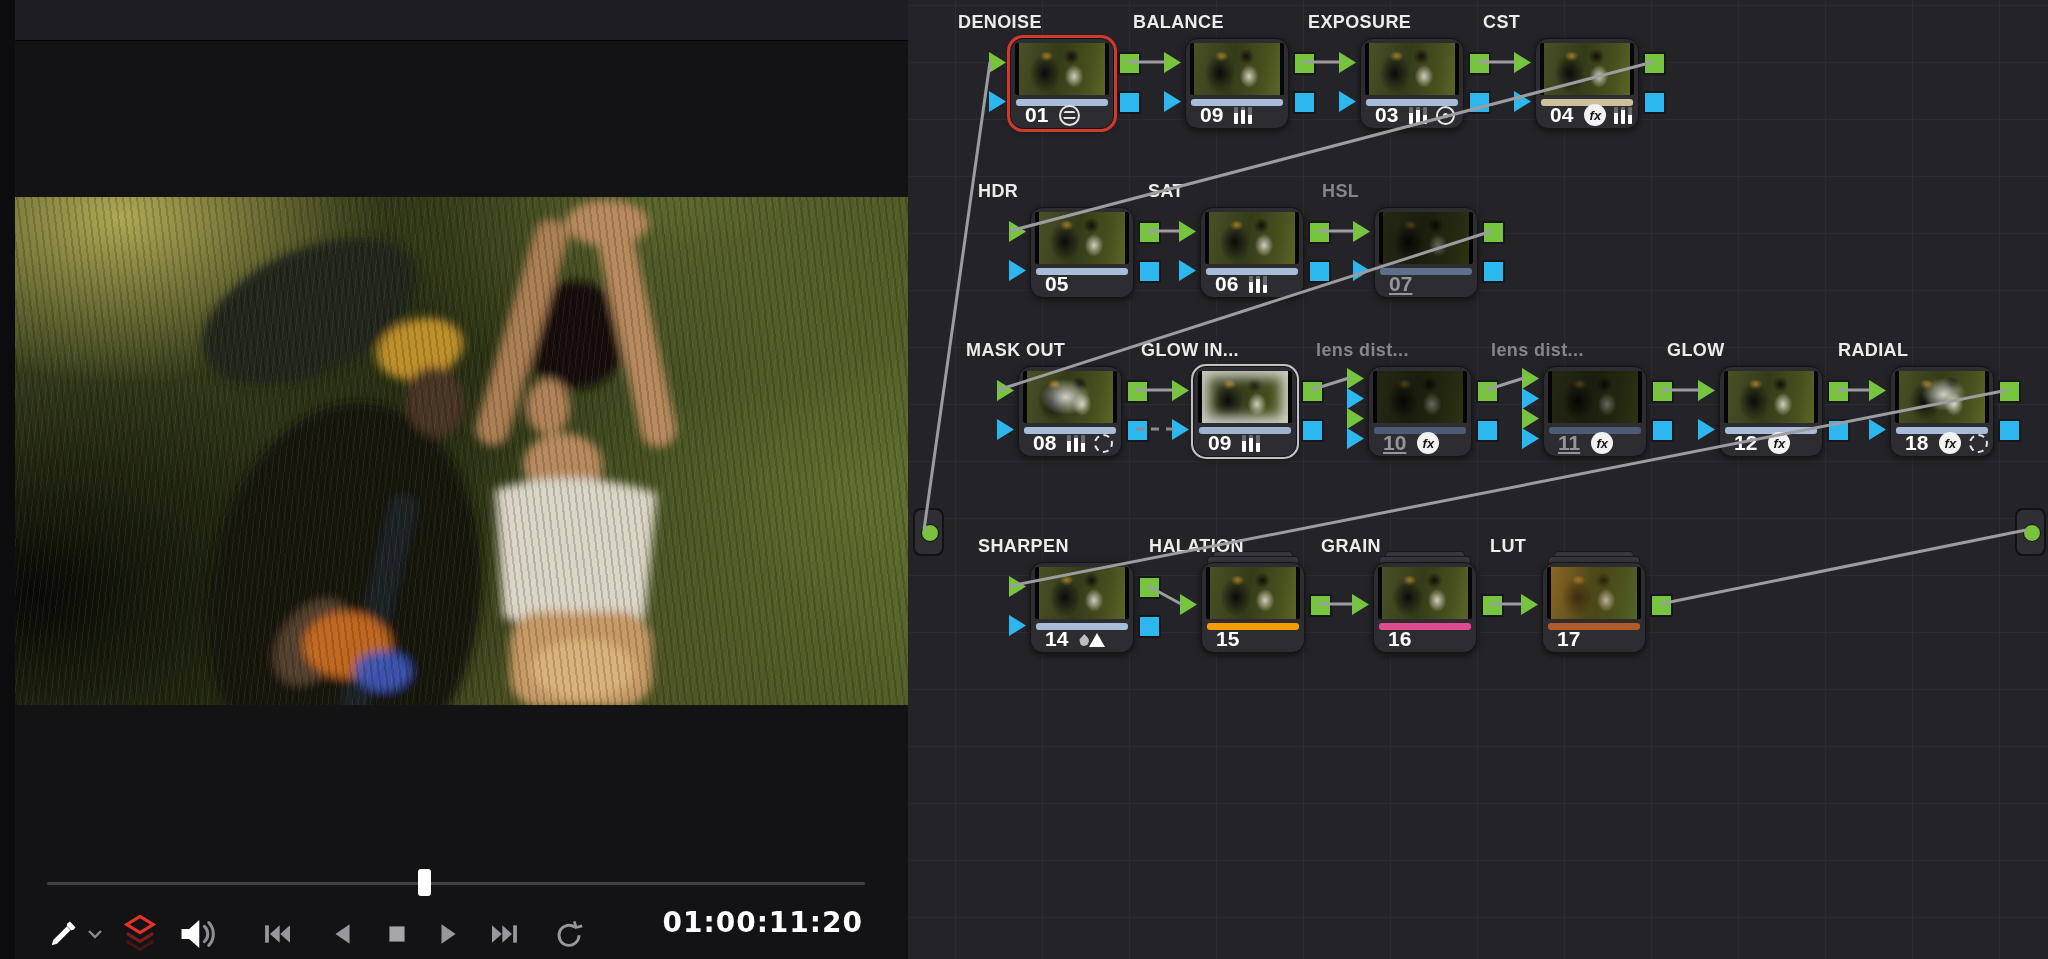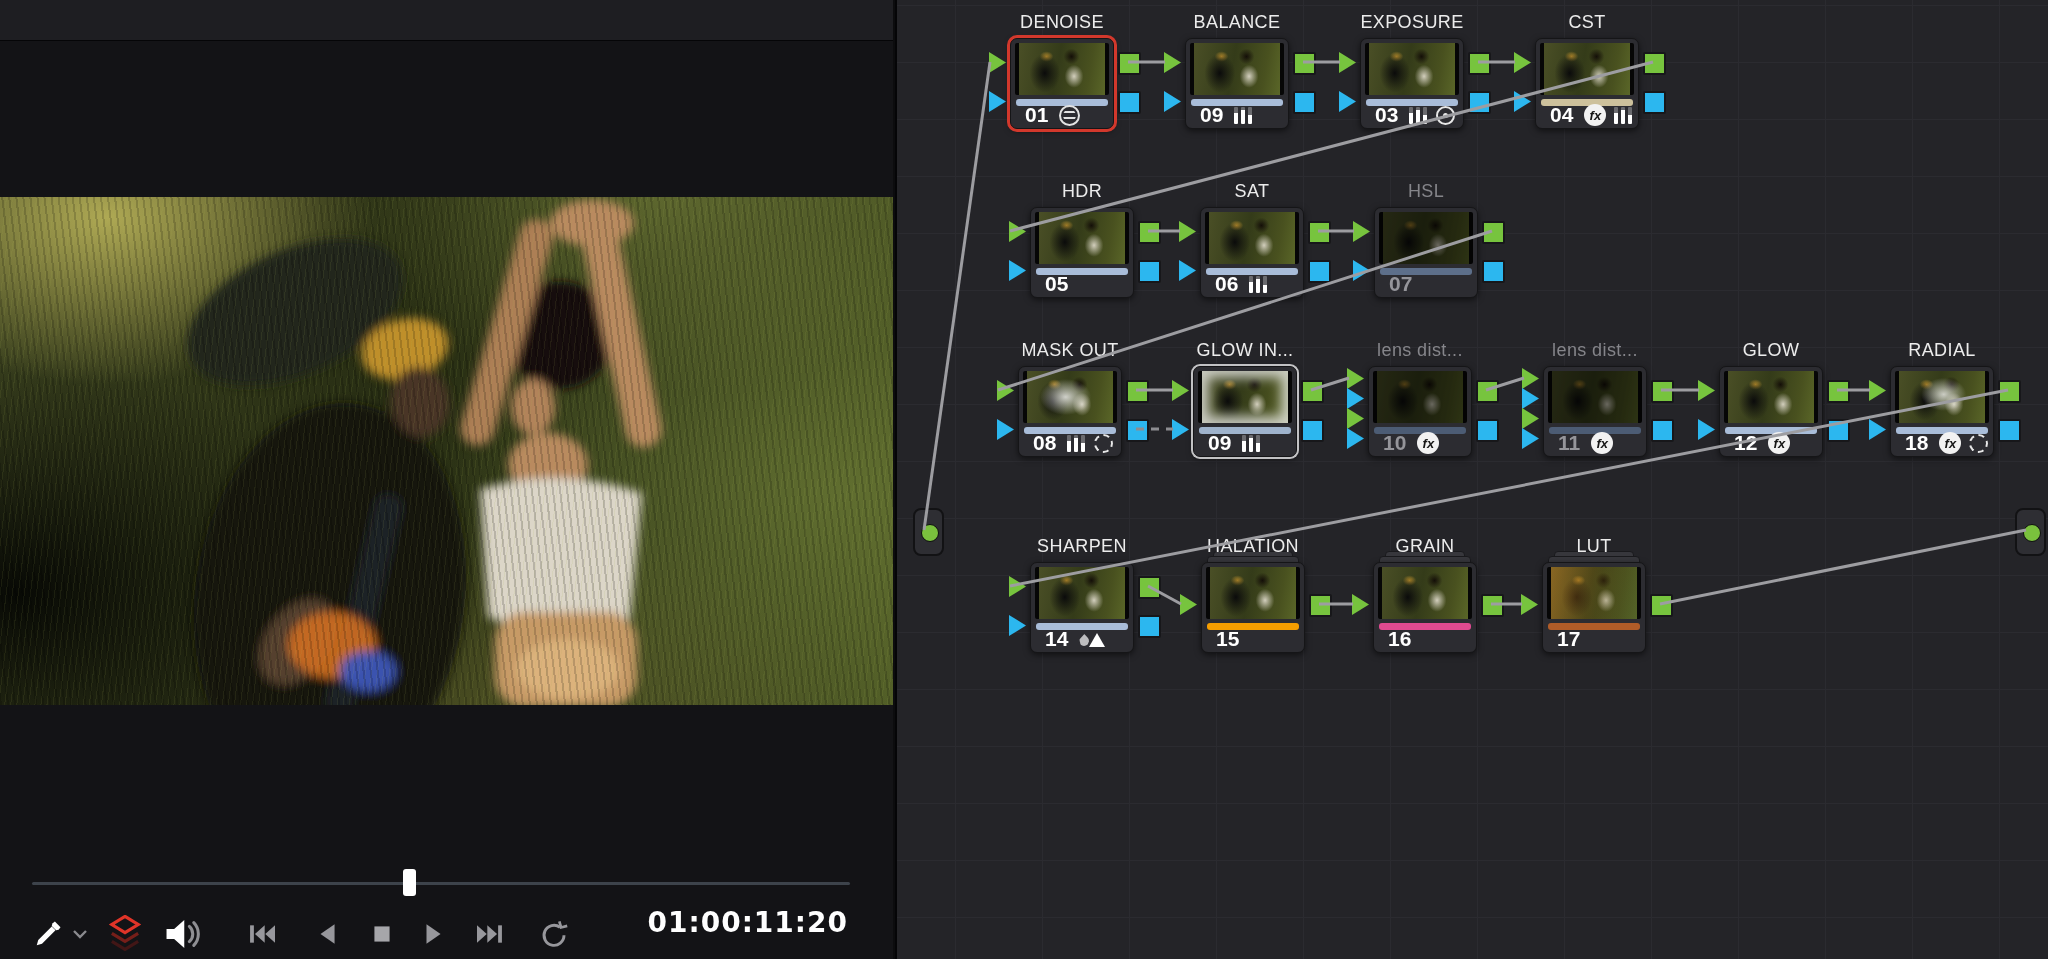--- a/index.html
+++ b/index.html
@@ -1,20 +1,20 @@
 <!DOCTYPE html>
 <html><head>
 <meta charset="utf-8">
 <style>
   html,body{margin:0;padding:0;background:#0c0c0e;}
   body{width:2048px;height:959px;position:relative;overflow:hidden;
        font-family:"Liberation Sans",sans-serif;-webkit-font-smoothing:antialiased;}
 
   
-  .viewer{position:absolute;left:0;top:0;width:893px;height:959px;background:#131316;z-index:3;}
+  .viewer{position:absolute;left:15px;top:0;width:893px;height:959px;background:#131316;z-index:3;}
   .viewer-topbar{position:absolute;left:0;top:0;width:893px;height:40px;background:#1e1e22;border-bottom:1px solid #050507;}
   .video{position:absolute;left:0;top:197px;width:893px;height:508px;overflow:hidden;
     background:
       radial-gradient(430px 270px at 12% 4%, rgba(196,188,94,.85), rgba(196,188,94,0) 62%),
       radial-gradient(520px 300px at 74% 0%, rgba(125,136,62,.55), transparent 65%),
       radial-gradient(640px 430px at 94% 58%, rgba(116,132,58,.55), transparent 62%),
       radial-gradient(520px 320px at 58% 102%, rgba(122,118,52,.38), transparent 65%),
       radial-gradient(460px 330px at 2% 78%, rgba(4,5,3,.92), transparent 72%),
       linear-gradient(100deg,#39401e,#272d13 45%,#3c451e 75%,#4e5a25);}
   .video::after{content:"";position:absolute;inset:0;
@@ -41,26 +41,26 @@
   #wires{position:absolute;left:0;top:0;width:2048px;height:959px;z-index:1;pointer-events:none;}
   #wires line{stroke:#9d9da1;stroke-width:3;}
   #wires line.dashed{stroke:#8d8d91;stroke-dasharray:8 7;}
 
   .io-dot{position:absolute;width:27px;height:44px;background:#2e2e33;border:2px solid #121214;
           border-radius:8px;z-index:2;}
   .io-dot i{position:absolute;left:50%;top:50%;width:16px;height:16px;margin:-8px 0 0 -8px;
             background:#7ac13d;border-radius:50%;border:1px solid #0e0e10;}
 
   .node{position:absolute;width:104px;height:91px;z-index:2;}
-  .n-body{position:absolute;inset:0;background:#2c2c31;border:1px solid #151517;border-radius:7px;
+  .n-body{position:absolute;inset:0;background:#2c2c31;border:1px solid #151517;border-radius:13px;
           box-shadow:0 2px 6px rgba(0,0,0,.55);}
   .node.selected .n-body{box-shadow:0 0 0 3px #d2382c,0 2px 6px rgba(0,0,0,.55);}
   .node.highlight .n-body{box-shadow:0 0 0 2px #c2c2c4,0 2px 6px rgba(0,0,0,.55);}
-  .n-label{position:absolute;bottom:calc(100% + 5px);left:-50%;width:200%;text-align:center;
-           color:#ececec;font-size:18px;font-weight:400;letter-spacing:.4px;white-space:nowrap;}
+  .n-label{position:absolute;bottom:calc(100% + 5px);left:-50%;width:200%;text-align:left;
+           color:#ececec;font-size:18px;font-weight:700;letter-spacing:.4px;white-space:nowrap;}
   .node.dimmed .n-label{color:#85858a;}
   .thumb{position:absolute;left:4px;right:4px;top:4px;height:52px;border-radius:2px;
     border-left:4px solid #060606;border-right:4px solid #060606;background-color:#20240f;
     background-image:
       radial-gradient(22px 28px at 30% 58%, rgba(8,8,10,.95), rgba(8,8,10,0) 70%),
       radial-gradient(9px 7px at 32% 26%, rgba(193,146,45,.9), transparent 75%),
       radial-gradient(11px 11px at 61% 26%, rgba(18,12,7,.95), transparent 72%),
       radial-gradient(13px 16px at 64% 64%, rgba(226,221,206,.9), transparent 72%),
       linear-gradient(100deg,#4a4f26,#343b19 45%,#49511f 80%,#5a6628);}
   .node.dimmed .thumb{filter:brightness(.5);}
@@ -71,21 +71,21 @@
       box-shadow:inset 0 0 12px 7px rgba(232,232,230,.8);}
   .thumb.glowcenter::after{content:"";position:absolute;inset:0;
       background:radial-gradient(30px 22px at 52% 45%, rgba(240,240,238,.8), transparent 75%);}
   .thumb.warm::after{content:"";position:absolute;inset:0;
       background:linear-gradient(100deg, rgba(214,130,30,.45), rgba(120,90,20,.25) 55%, rgba(60,90,40,.2));}
   .thumb::before{content:"";position:absolute;inset:0;}
   .n-bar{position:absolute;left:5px;right:5px;top:60px;height:7px;border-radius:3px;background:#a9bdd9;}
   .n-strip{position:absolute;left:0;right:0;bottom:0;height:26px;display:flex;align-items:center;
            padding-left:14px;gap:11px;}
   .n-num{color:#fff;font-size:21px;font-weight:700;}
-  .node.dimmed .n-num{color:#95959a;}
+  .node.dimmed .n-num{color:#95959a;text-decoration:underline;}
   .n-icons{display:flex;align-items:center;gap:8px;}
 
   
   .p-tri{position:absolute;width:17px;height:21px;clip-path:polygon(0 0,100% 50%,0 100%);
          filter:drop-shadow(0 0 1px #0a0a0a);}
   .p-sq{position:absolute;width:19px;height:19px;border:2px solid #17171a;border-radius:2px;}
   .c-g{background:#77c43e;} .c-b{background:#2cb7ef;}
 
   
   .n-stack1,.n-stack2{position:absolute;left:6px;right:6px;height:8px;background:#37373c;

